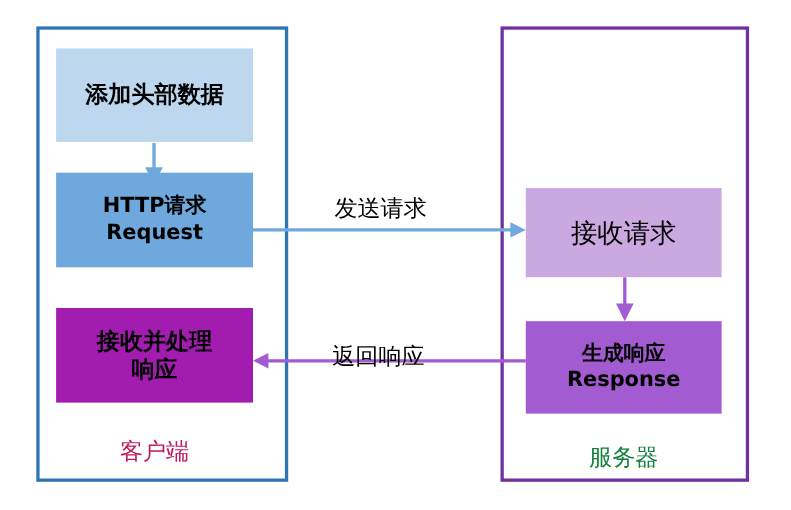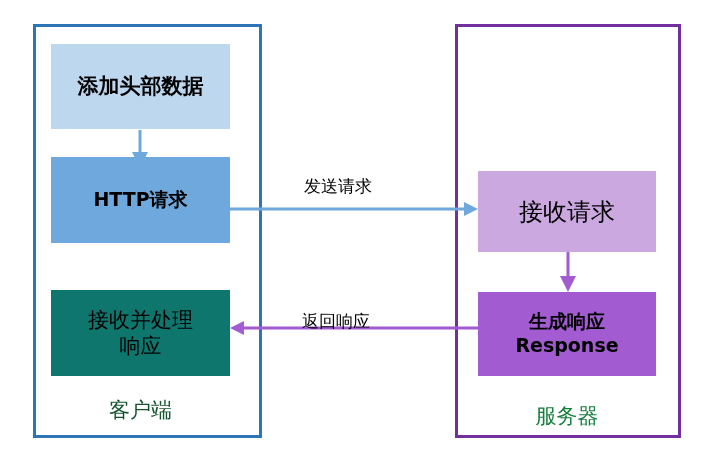--- a/index.html
+++ b/index.html
@@ -70,26 +70,26 @@
     left: 51px;
     top: 157px;
     width: 179px;
     height: 86px;
     background: #6FA8DC;
     font-size: 19px;
     font-weight: bold;
   }
   #box-receive-process {
     left: 51px;
-    top: 290px;
+    top: 280px;
     width: 179px;
     height: 86px;
-    background: #0f766e;
-    font-size: 21px;
-    font-weight: 400;
+    background: #a21caf;
+    font-size: 21px;
+    font-weight: 700;
   }
   #box-receive-request {
     left: 478px;
     top: 171px;
     width: 178px;
     height: 81px;
     background: #CBA8E0;
     font-size: 24px;
     font-weight: 400;
   }
@@ -107,33 +107,33 @@
   
   .caption {
     position: absolute;
     text-align: center;
     font-size: 21px;
   }
   #caption-client {
     left: 51px;
     top: 396px;
     width: 179px;
-    color: #14532d;
+    color: #be185d;
   }
   #caption-server {
     left: 478px;
     top: 402px;
     width: 178px;
     color: #15803d;
   }
 
   
   .arrow-label {
     position: absolute;
-    font-size: 17px;
+    font-size: 21px;
     color: #000000;
     white-space: nowrap;
   }
   #label-send-request {
     left: 304px;
     top: 175px;
   }
   #label-return-response {
     left: 302px;
     top: 310px;
@@ -183,20 +183,21 @@
 
   <div class="box" id="box-add-header">
     <span class="lines">
       <span class="l1">添加头部数据</span>
     </span>
   </div>
 
   <div class="box" id="box-http-request">
     <span class="lines">
       <span class="l1">HTTP请求</span>
+      <span class="l2">Request</span>
     </span>
   </div>
 
   <div class="box" id="box-receive-process">
     <span class="lines">
       <span class="l1">接收并处理</span>
       <span class="l2">响应</span>
     </span>
   </div>
 

